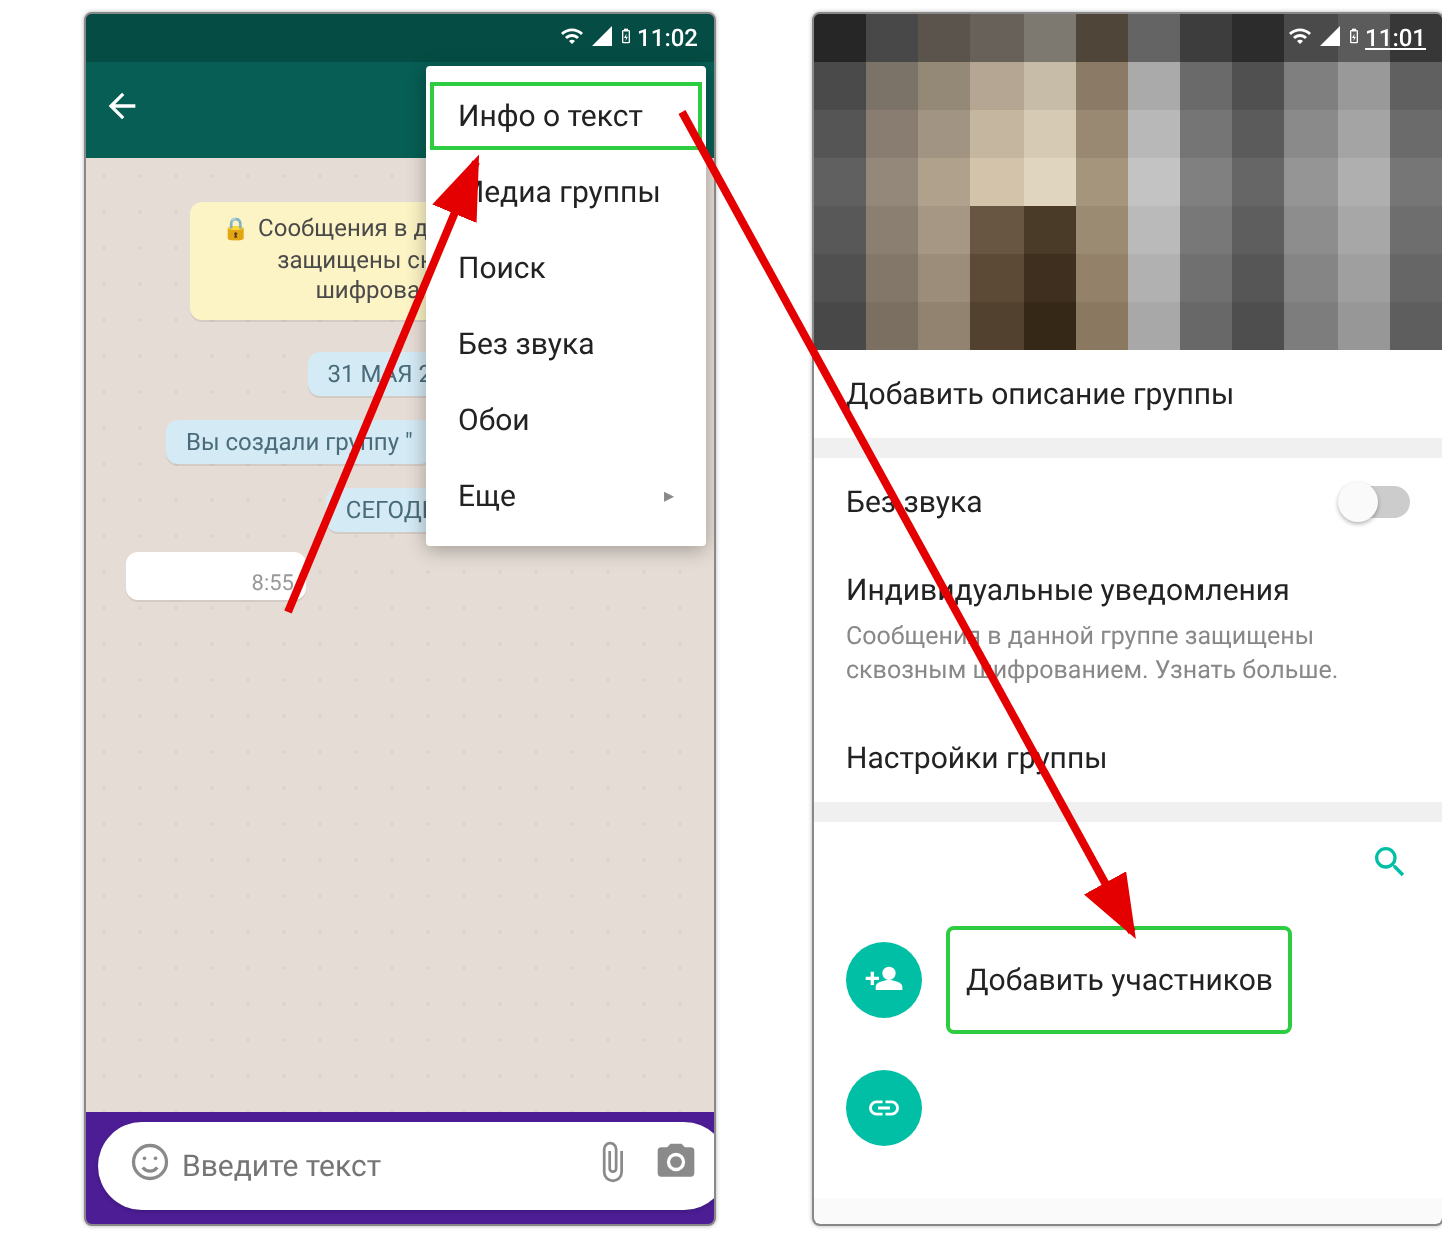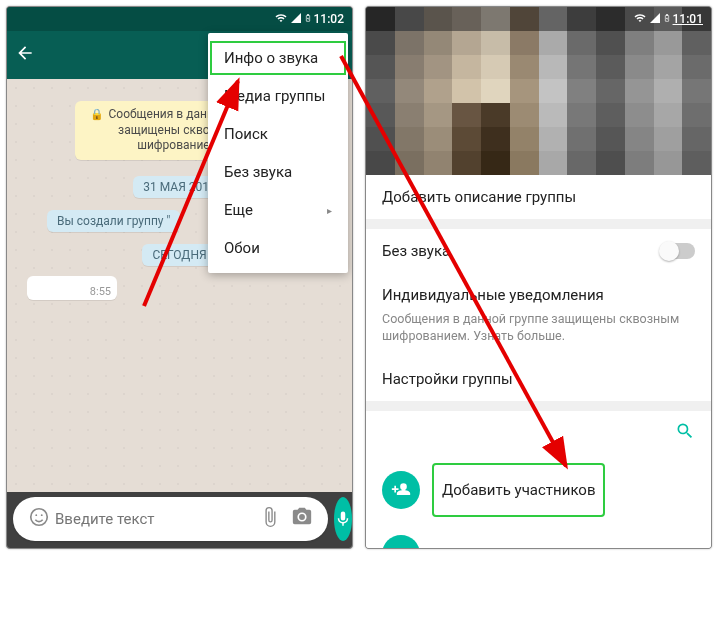--- a/index.html
+++ b/index.html
@@ -1,21 +1,22 @@
 <!DOCTYPE html>
 <html><head>
 <meta charset="utf-8">
 <style>
   * { box-sizing: border-box; margin: 0; padding: 0; font-family: Roboto, Arial, sans-serif; }
   body { background: #fff; padding: 6px; }
   .wrap { display: flex; gap: 12px; position: relative; width: 716px; }
   .phone {
-    width: 347px; height: 543px; border: 1px solid #888; border-radius: 4px;
-    overflow: hidden; position: relative; background: #404040;
+    width: 347px; height: 607px; border: 1px solid #888; border-radius: 4px;
+    overflow: hidden; position: relative; background: #4c1d95;
     box-shadow: 0 0 2px rgba(0,0,0,0.3);
+    margin-left: 36px;
   }
   
   .statusbar {
     height: 24px; background: #054d44; color: #fff; display: flex;
     justify-content: flex-end; align-items: center; padding: 0 8px; font-size: 12px;
     font-weight: 500; gap: 2px;
   }
   .phone.right .statusbar { background: rgba(0,0,0,0.35); position:absolute; top:0;left:0;right:0; z-index:5;text-decoration:underline;}
   .sb-icon { display:inline-block; }
   
@@ -146,37 +147,37 @@
       <div style="text-align:left">
         <div class="msg-out">
           &nbsp;
           <span class="time">8:55</span>
         </div>
       </div>
     </div>
 
     <div class="menu">
       <div class="menu-item highlight">
-          <span>Инфо о звука</span>
+          <span>Инфо о текст</span>
         </div>
       <div class="menu-item">
           <span>Медиа группы</span>
         </div>
       <div class="menu-item">
           <span>Поиск</span>
         </div>
       <div class="menu-item">
           <span>Без звука</span>
+        </div>
+      <div class="menu-item">
+          <span>Обои</span>
         </div>
       <div class="menu-item">
           <span>Еще</span>
           <span class="chev">▸</span>
-        </div>
-      <div class="menu-item">
-          <span>Обои</span>
         </div>
     </div>
 
     <div class="inputbar">
       <div class="inputbox">
         <span class="ico">
           <svg width="22" height="22" viewBox="0 0 24 24" fill="none" stroke="#8a8a8a" stroke-width="1.8">
               <circle cx="12" cy="12" r="9"></circle>
               <circle cx="9" cy="10" r="1" fill="#8a8a8a" stroke="none"></circle>
               <circle cx="15" cy="10" r="1" fill="#8a8a8a" stroke="none"></circle>

